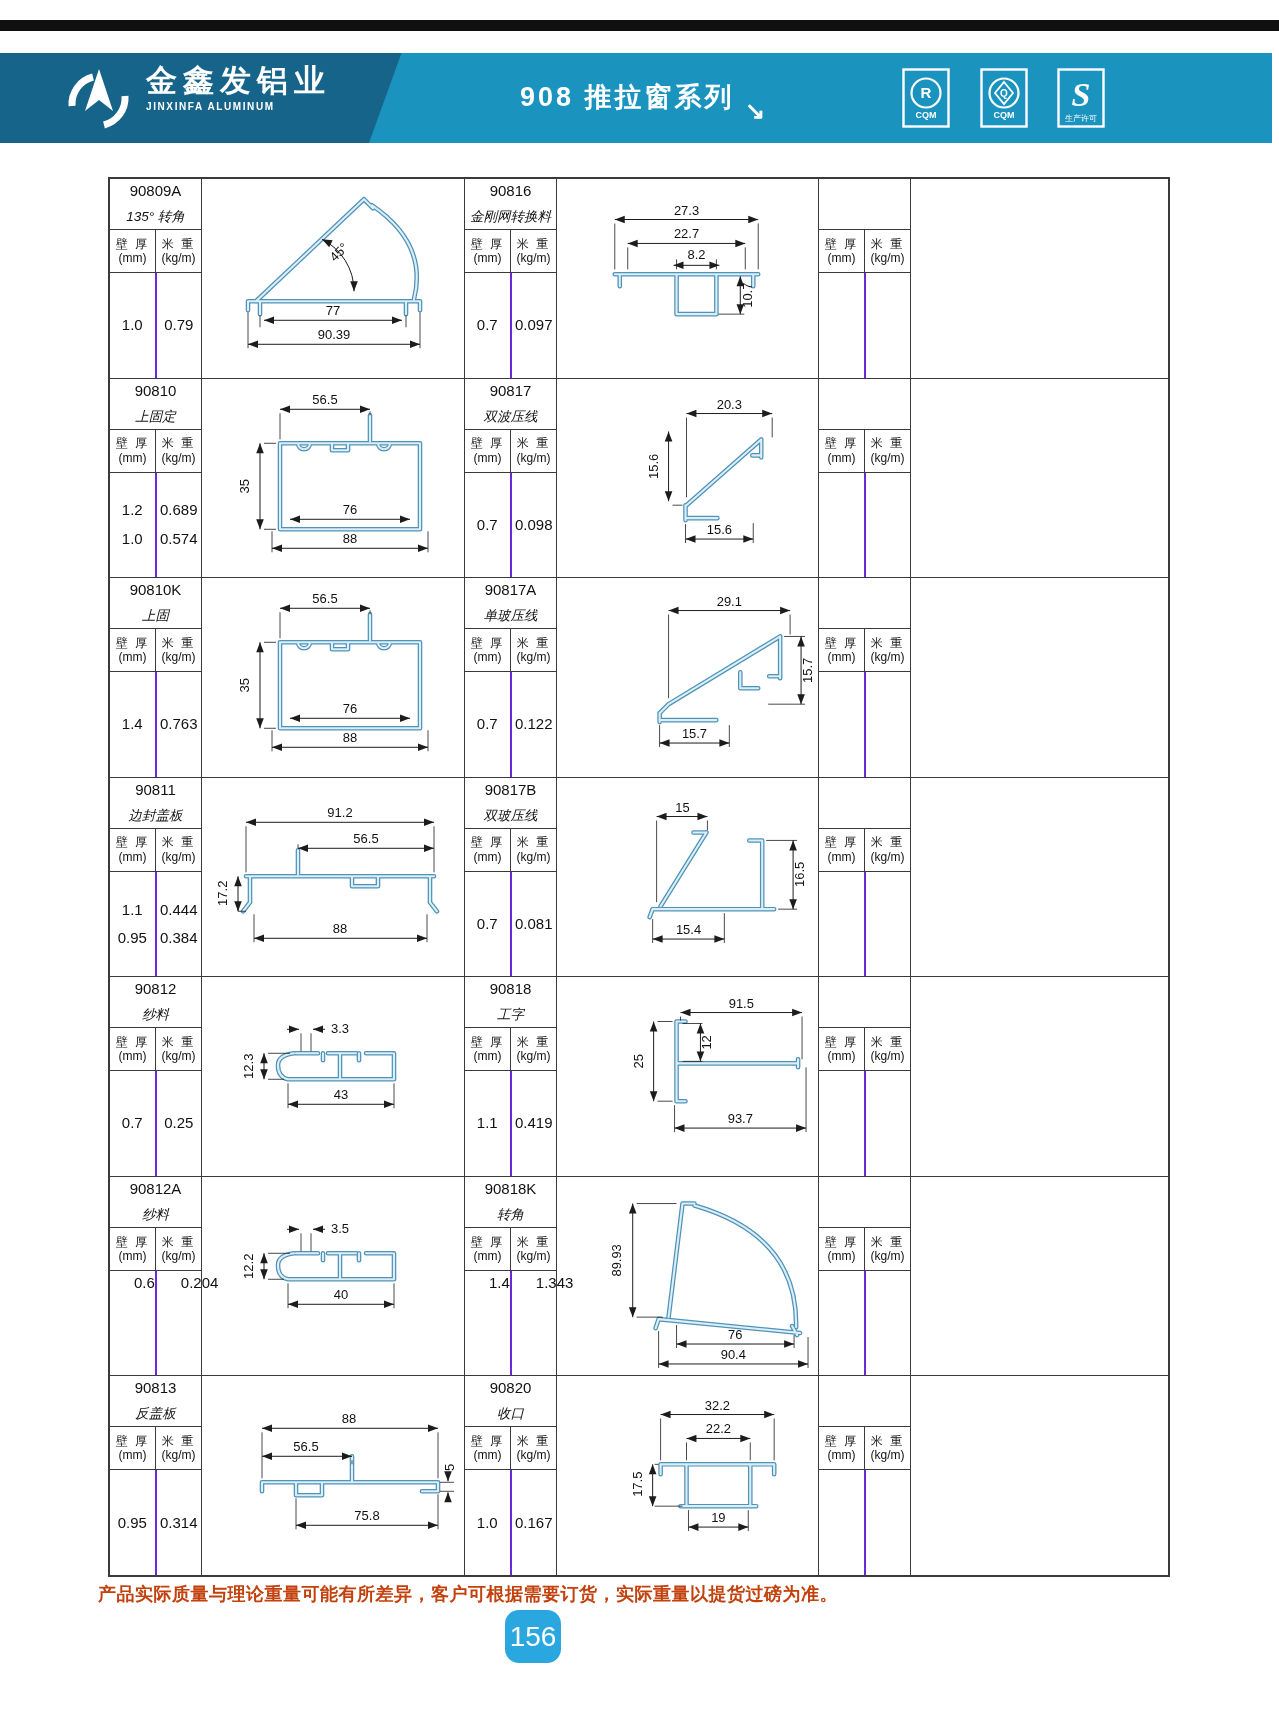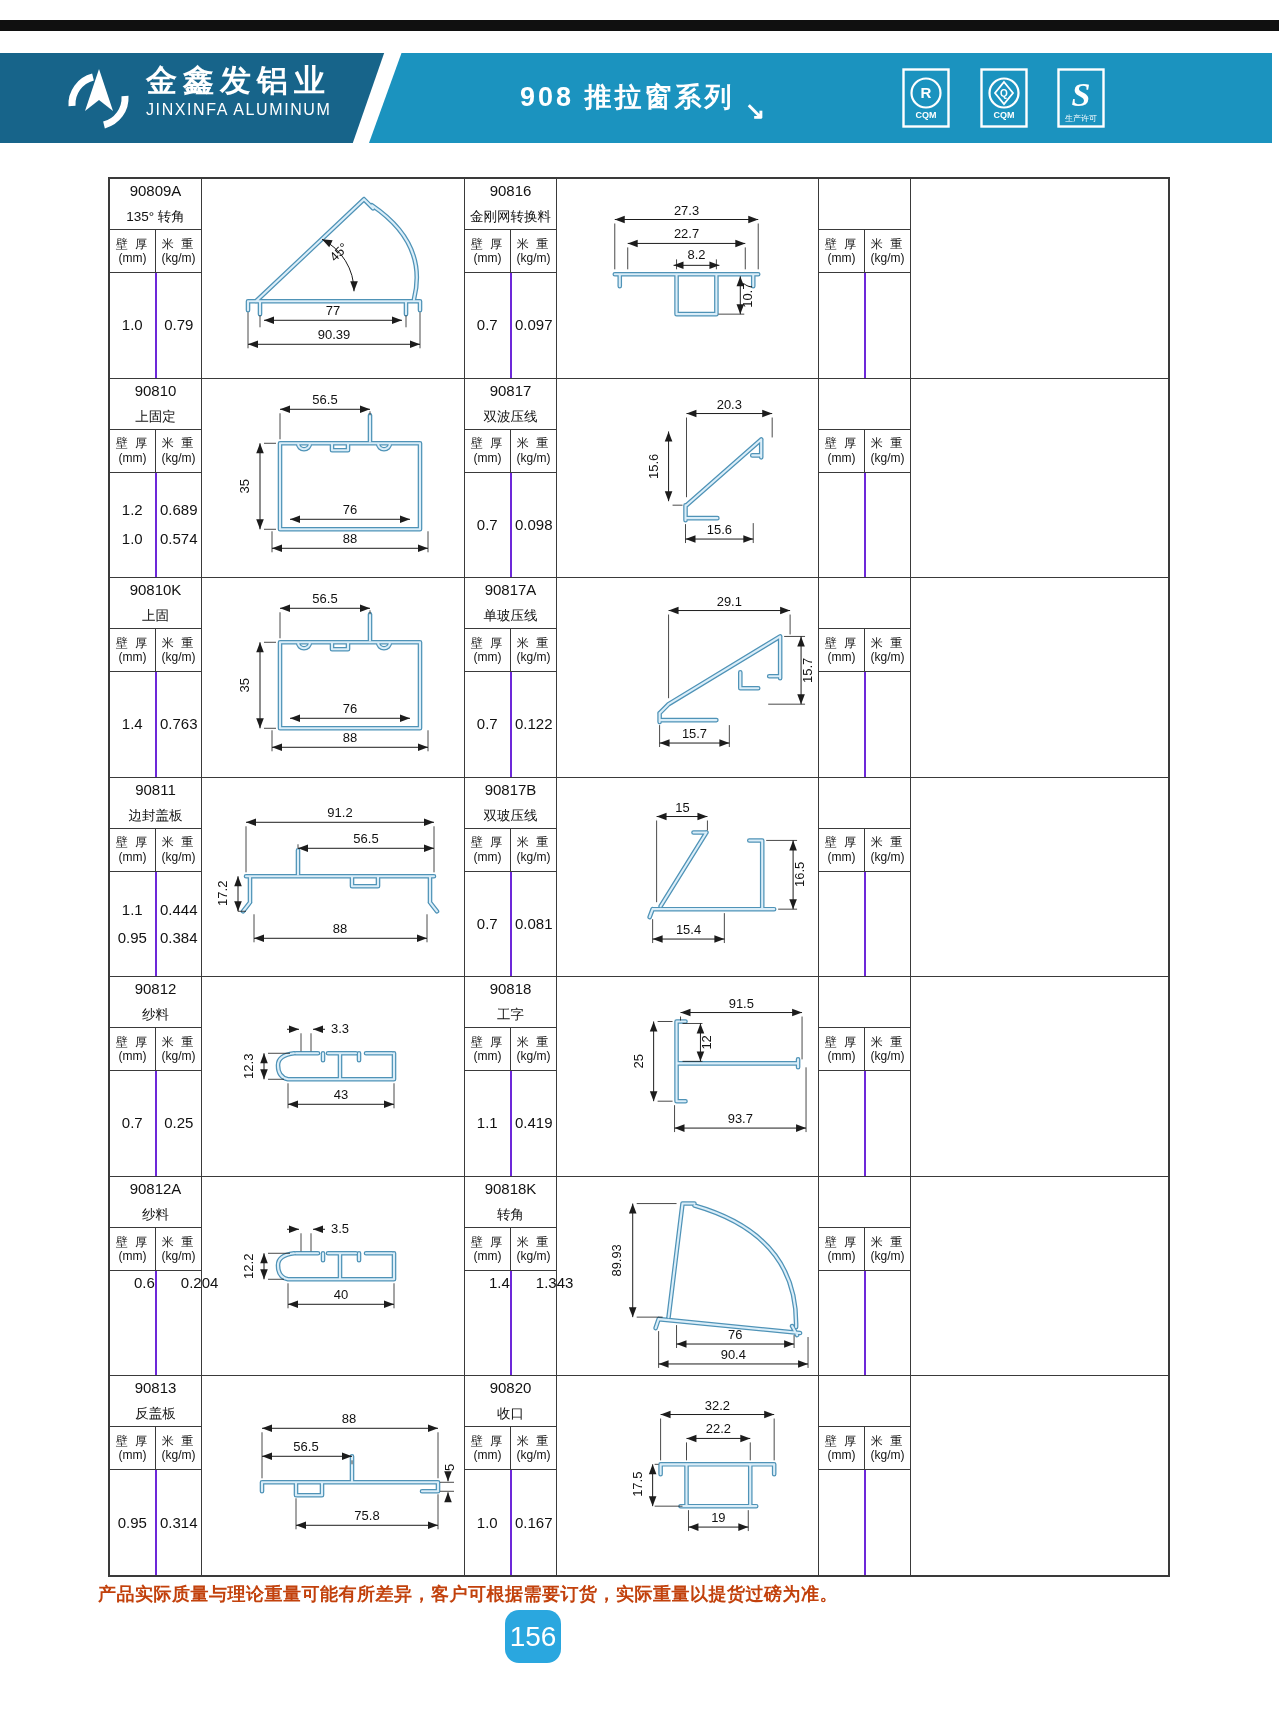--- a/index.html
+++ b/index.html
@@ -2,46 +2,46 @@
 <html><head>
 <meta charset="utf-8">
 <style>
   html,body{margin:0;padding:0;background:#fff;}
   .page{position:relative;width:1279px;height:1721px;background:#fff;overflow:hidden;
         font-family:"Liberation Sans",sans-serif;color:#111;}
   
   .topbar{position:absolute;left:0;top:20px;width:100%;height:11px;background:#101010;}
   .hdr{position:absolute;left:0;top:53px;width:1279px;height:90px;}
   .hdr-left{position:absolute;left:0;top:0;width:392px;height:90px;background:#17648a;
-            clip-path:polygon(0 0,98% 0,90% 100%,0 100%);}
+            clip-path:polygon(0 0,98% 0,90% 100%,0 100%);padding-left:20px;}
   .hdr-right{position:absolute;left:369px;top:0;width:903px;height:90px;background:#1b93bf;
              clip-path:polygon(3.6% 0,100% 0,100% 100%,0 100%);}
   .logo-wrap{position:absolute;left:58px;top:11px;width:80px;height:70px;}
   .co-text{position:absolute;left:146px;top:9px;color:#fff;}
   .co-cn{font-size:31px;font-weight:bold;letter-spacing:6px;line-height:1.25;}
-  .co-en{font-size:16px;font-weight:normal;letter-spacing:1.6px;}
+  .co-en{font-size:10px;font-weight:bold;letter-spacing:1.6px;}
   .series-title{position:absolute;left:151px;top:26px;color:#fff;font-size:27px;
                 font-weight:bold;letter-spacing:3px;}
   .dn-arrow{position:absolute;left:376px;top:44px;color:#fff;font-size:24px;font-weight:bold;}
   .cert{position:absolute;top:15px;width:48px;height:60px;}
   .cert.c1{left:533px;} .cert.c2{left:611px;} .cert.c3{left:688px;}
   
   .tbl{position:absolute;left:108px;top:177px;width:1062px;height:1400px;
        border:2px solid #3a3a3a;box-sizing:border-box;display:flex;flex-direction:column;}
   .trow{display:flex;flex:1;border-bottom:1px solid #3a3a3a;min-height:0;}
   .trow:last-child{border-bottom:none;}
   .icell{width:92px;border-right:1px solid #3a3a3a;display:flex;flex-direction:column;
          box-sizing:border-box;flex-shrink:0;}
   .dcell{width:263px;border-right:1px solid #3a3a3a;position:relative;box-sizing:border-box;
          flex-shrink:0;overflow:hidden;}
   .dcell.d2{width:262px;}
   .blank{flex:1;}
   .namec{height:50px;display:flex;flex-direction:column;justify-content:center;
          align-items:center;gap:9px;font-size:15px;}
-  .pname{font-size:13.5px;white-space:nowrap;}
+  .pname{font-size:13.5px;white-space:nowrap;font-style:italic;}
   .hdrc{height:42px;border-top:1px solid #3a3a3a;border-bottom:1px solid #3a3a3a;display:flex;}
   .hcol{flex:1;display:flex;flex-direction:column;align-items:center;justify-content:center;
         font-size:12px;line-height:1.2;}
   .hcol:first-child{border-right:1px solid #3a3a3a;}
   .hcol .hl{letter-spacing:2px;}
   .valc{flex:1;display:flex;min-height:0;}
   .vcol{flex:1;display:flex;flex-direction:column;justify-content:center;align-items:center;
         font-size:15px;line-height:1.9;}
   .vcol:first-child{border-right:2px solid #6d28d9;}
   .valc.vtop .vcol{justify-content:flex-start;padding-top:1px;line-height:1.4;padding-left:24px;}

